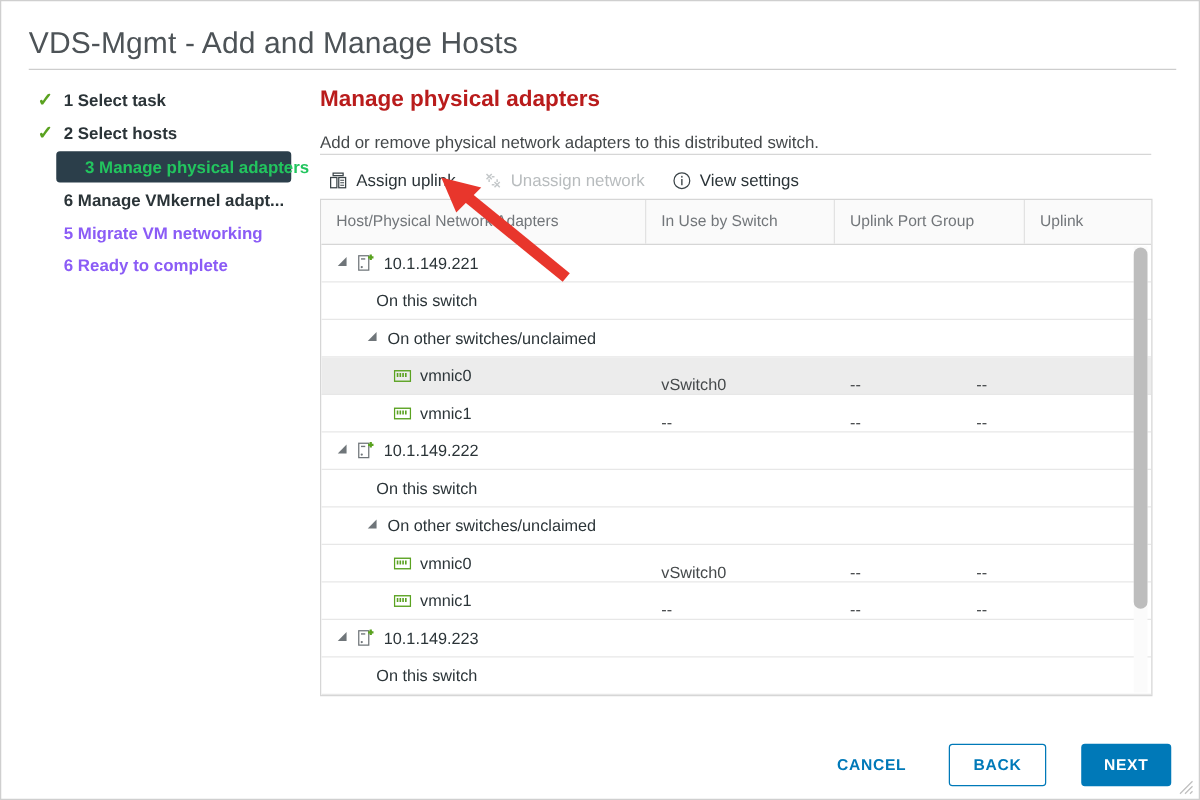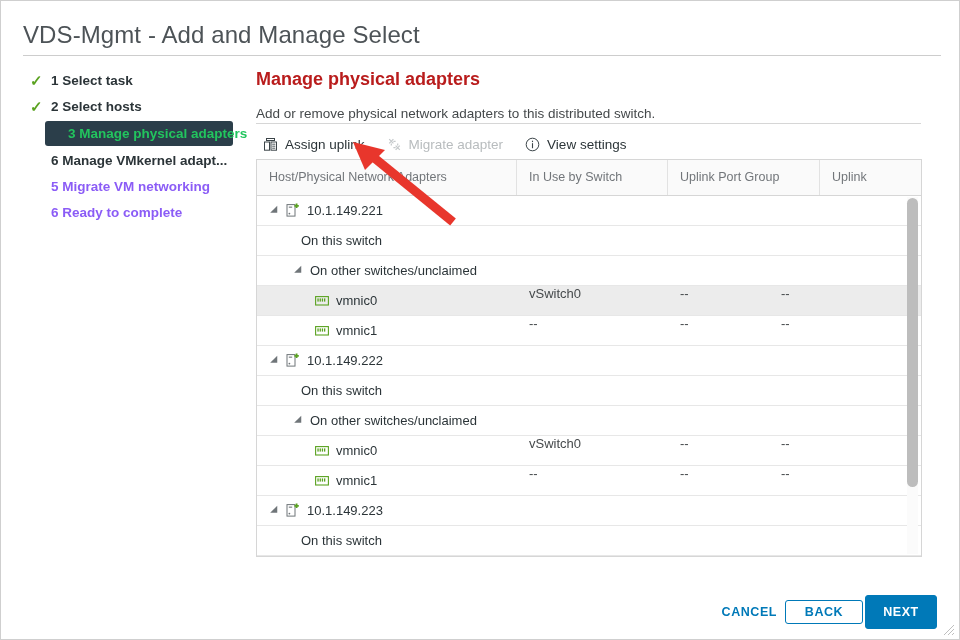--- a/index.html
+++ b/index.html
@@ -174,21 +174,21 @@
   .tbody {
     position: relative;
     height: 360px;
     overflow: hidden;
   }
   .tr {
     display: flex;
     height: 30px;
     border-bottom: 1px solid #e7e7e7;
     box-sizing: border-box;
-    align-items: flex-start;
+    align-items: flex-end;
   }
   .tr.sel { background: #ececec; }
   .td {
     font-size: 13px;
     color: #2b3438;
     box-sizing: border-box;
     padding-left: 12px;
     white-space: nowrap;
     overflow: hidden;
     display: flex;
@@ -240,21 +240,21 @@
     bottom: 0;
     width: 958px;
     height: 76px;
   }
   .btns {
     position: absolute;
     right: 22px;
     top: 32px;
     display: flex;
     align-items: center;
-    gap: 2px;
+    gap: 28px;
   }
   .btn {
     font-size: 12.5px;
     letter-spacing: 0.55px;
     font-weight: bold;
     cursor: pointer;
     box-sizing: border-box;
     display: flex;
     align-items: center;
     justify-content: center;
@@ -265,21 +265,21 @@
     border: none;
     height: 34px;
     padding: 0 6px;
   }
   .btn-outline {
     color: #0079b8;
     background: #ffffff;
     border: 1px solid #0079b8;
     border-radius: 3px;
     width: 78px;
-    height: 24px;
+    height: 34px;
   }
   .btn-primary {
     color: #ffffff;
     background: #0079b8;
     border: 1px solid #0079b8;
     border-radius: 3px;
     width: 72px;
     height: 34px;
   }
 
@@ -300,21 +300,21 @@
     width: 130px;
     height: 100px;
     pointer-events: none;
   }
 </style>
 </head>
 <body>
 
 <div id="app">
 
-  <div class="wiz-title">VDS-Mgmt - Add and Manage Select</div>
+  <div class="wiz-title">VDS-Mgmt - Add and Manage Hosts</div>
   <div class="title-rule"></div>
 
   <div class="steps">
 
     <div class="step done">
       <span class="check">✓</span>
       <span>1 Select task</span>
     </div>
 
     <div class="step done">
@@ -362,21 +362,21 @@
     </div>
 
     <div class="act disabled">
       <span class="ic">
         <svg width="15" height="15" viewBox="0 0 15 15">
           <path d="M2.2 2.2 L6.4 6.4 M6.4 2.2 L2.2 6.4" stroke="#c4c8ca" stroke-width="1.2" fill="none"></path>
           <path d="M8.6 8.6 L12.8 12.8 M12.8 8.6 L8.6 12.8" stroke="#c4c8ca" stroke-width="1.2" fill="none"></path>
           <path d="M6.4 4.3 L8.6 4.3 M4.3 6.4 L4.3 8.6 M10.7 8.6 L10.7 6.4 M8.6 10.7 L6.4 10.7" stroke="#c4c8ca" stroke-width="1.2" fill="none"></path>
         </svg>
       </span>
-      <span>Migrate adapter</span>
+      <span>Unassign network</span>
     </div>
 
     <div class="act">
       <span class="ic">
         <svg width="15" height="15" viewBox="0 0 15 15">
           <circle cx="7.5" cy="7.5" r="6.3" fill="none" stroke="#3b4448" stroke-width="1"></circle>
           <rect x="6.95" y="6.2" width="1.1" height="5" fill="#3b4448"></rect>
           <rect x="6.95" y="3.7" width="1.1" height="1.4" fill="#3b4448"></rect>
         </svg>
       </span>

